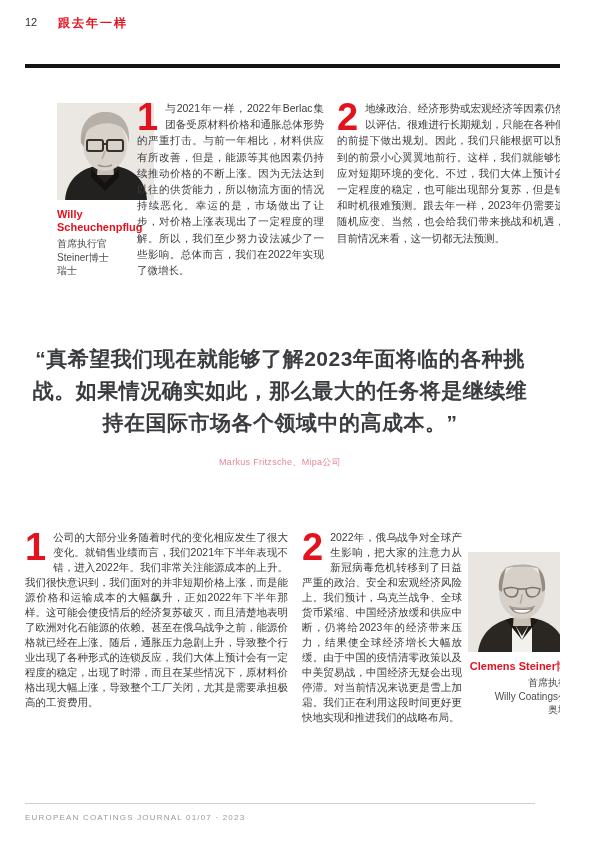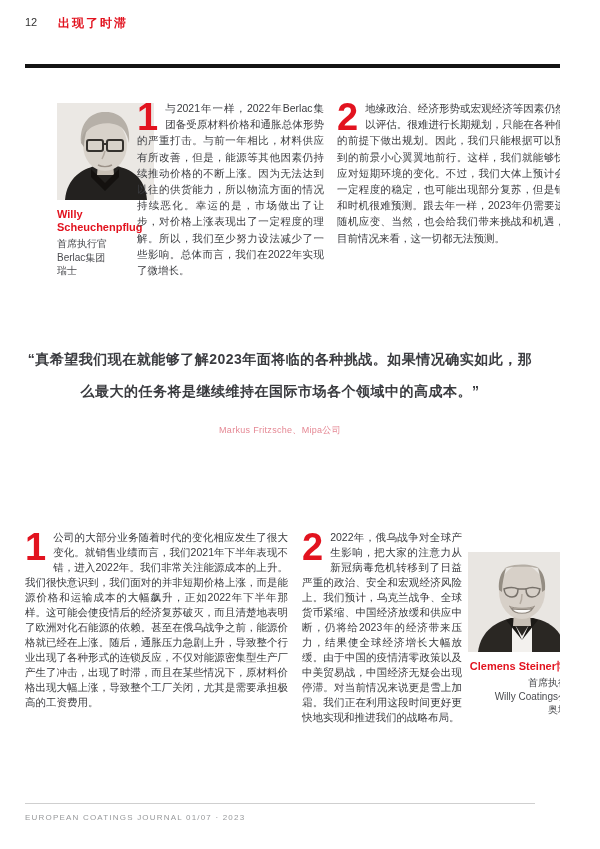--- a/index.html
+++ b/index.html
@@ -16,33 +16,33 @@
   .profile-photo{display:block;}
   .profile-caption{margin-top:8px;}
   .profile-name{font-size:11px;font-weight:bold;color:#e2131f;margin-bottom:3px;line-height:13px;}
   .profile-line{font-size:10px;color:#4a4b4f;line-height:13.5px;}
   
   .col{position:absolute;font-size:10.5px;line-height:16.2px;text-align:justify;color:#3a3b3f;}
   .col.tight{line-height:15px;}
   .dropcap{float:left;font-size:38px;line-height:30px;font-weight:bold;color:#e2131f;margin:2px 7px 0 0;}
   
   .quote{position:absolute;left:27px;right:27px;top:343px;text-align:center;}
-  .quote-text{font-size:14px;font-weight:bold;color:#3b3c40;line-height:32px;letter-spacing:0.5px;}
+  .quote-text{font-size:21px;font-weight:bold;color:#3b3c40;line-height:32px;letter-spacing:0.5px;}
   .quote-attr{margin-top:17px;font-size:9px;color:#e58894;letter-spacing:0.3px;}
   
   .footer-rule{position:absolute;left:25px;right:25px;top:803px;height:1px;background:#cfcfcf;}
   .footer-text{position:absolute;left:25px;top:813px;font-size:8px;color:#97999b;letter-spacing:1.2px;}
 </style>
 </head>
 <body>
 
 <div class="page">
 
   <div class="page-num">12</div>
-  <div class="section-title">出现了时滞</div>
+  <div class="section-title">跟去年一样</div>
   <div class="top-rule"></div>
 
   <div class="profile" style="left:25px;top:103px;margin-left:32px;">
     <svg class="profile-photo" width="97" height="97" viewBox="0 0 97 97">
       <rect x="0" y="0" width="97" height="97" fill="#ebe8e4"></rect>
 
       <path d="M8,97 C10,74 26,66 38,63 L59,63 C74,66 88,74 90,97 Z" fill="#23211f"></path>
       <path d="M41,60 L56,60 L57,72 L40,72 Z" fill="#c9c1b7"></path>
 
       <ellipse cx="48" cy="42" rx="22" ry="26" fill="#d8d2ca"></ellipse>
@@ -55,42 +55,42 @@
       <line x1="46" y1="41" x2="50" y2="41" stroke="#35322e" stroke-width="2"></line>
 
       <path d="M48,48 C47,52 46,54 45,56" stroke="#b3aaa0" stroke-width="1.5" fill="none"></path>
       <path d="M41,62 C45,64 51,64 55,62" stroke="#9b9188" stroke-width="1.5" fill="none"></path>
 
       <path d="M34,66 L48,80 L62,66 L62,74 L48,88 L34,74 Z" fill="#14110f"></path>
     </svg>
     <div class="profile-caption">
       <div class="profile-name">Willy Scheuchenpflug</div>
       <div class="profile-line">首席执行官</div>
-      <div class="profile-line">Berlac集团</div>
+      <div class="profile-line">Steiner博士</div>
       <div class="profile-line">瑞士</div>
     </div>
   </div>
 
   <div class="col" style="left:137px;top:100px;width:187px;">
     <span class="dropcap">1</span>
     <span>与2021年一样，2022年Berlac集团备受原材料价格和通胀总体形势的严重打击。与前一年相比，材料供应有所改善，但是，能源等其他因素仍持续推动价格的不断上涨。因为无法达到以往的供货能力，所以物流方面的情况持续恶化。幸运的是，市场做出了让步，对价格上涨表现出了一定程度的理解。所以，我们至少努力设法减少了一些影响。总体而言，我们在2022年实现了微增长。</span>
   </div>
   <div class="col" style="left:337px;top:100px;width:239px;">
     <span class="dropcap">2</span>
     <span>地缘政治、经济形势或宏观经济等因素仍然难以评估。很难进行长期规划，只能在各种假设的前提下做出规划。因此，我们只能根据可以预测到的前景小心翼翼地前行。这样，我们就能够快速应对短期环境的变化。不过，我们大体上预计会有一定程度的稳定，也可能出现部分复苏，但是销售和时机很难预测。跟去年一样，2023年仍需要进行随机应变、当然，也会给我们带来挑战和机遇，就目前情况来看，这一切都无法预测。</span>
   </div>
 
   <div class="quote">
     <div class="quote-text">“真希望我们现在就能够了解2023年面将临的各种挑战。如果情况确实如此，那么最大的任务将是继续维持在国际市场各个领域中的高成本。”</div>
     <div class="quote-attr">Markus Fritzsche、Mipa公司</div>
   </div>
 
   <div class="col tight" style="left:25px;top:530px;width:263px;">
     <span class="dropcap">1</span>
-    <span>公司的大部分业务随着时代的变化相应发生了很大变化。就销售业绩而言，我们2021年下半年表现不错，进入2022年。我们非常关注能源成本的上升。我们很快意识到，我们面对的并非短期价格上涨，而是能源价格和运输成本的大幅飙升，正如2022年下半年那样。这可能会使疫情后的经济复苏破灭，而且清楚地表明了欧洲对化石能源的依赖。甚至在俄乌战争之前，能源价格就已经在上涨。随后，通胀压力急剧上升，导致整个行业出现了各种形式的连锁反应，不仅对能源密集型生产厂产生了冲击，出现了时滞，而且在某些情况下，原材料价格出现大幅上涨，导致整个工厂关闭，尤其是需要承担极高的工资费用。</span>
+    <span>公司的大部分业务随着时代的变化相应发生了很大变化。就销售业绩而言，我们2021年下半年表现不错，进入2022年。我们非常关注能源成本的上升。我们很快意识到，我们面对的并非短期价格上涨，而是能源价格和运输成本的大幅飙升，正如2022年下半年那样。这可能会使疫情后的经济复苏破灭，而且清楚地表明了欧洲对化石能源的依赖。甚至在俄乌战争之前，能源价格就已经在上涨。随后，通胀压力急剧上升，导致整个行业出现了各种形式的连锁反应，我们大体上预计会有一定程度的稳定，出现了时滞，而且在某些情况下，原材料价格出现大幅上涨，导致整个工厂关闭，尤其是需要承担极高的工资费用。</span>
   </div>
   <div class="col tight" style="left:302px;top:530px;width:160px;">
     <span class="dropcap">2</span>
     <span>2022年，俄乌战争对全球产生影响，把大家的注意力从新冠病毒危机转移到了日益严重的政治、安全和宏观经济风险上。我们预计，乌克兰战争、全球货币紧缩、中国经济放缓和供应中断，仍将给2023年的经济带来压力，结果使全球经济增长大幅放缓。由于中国的疫情清零政策以及中美贸易战，中国经济无疑会出现停滞。对当前情况来说更是雪上加霜。我们正在利用这段时间更好更快地实现和推进我们的战略布局。</span>
   </div>
 
   <div class="profile" style="left:468px;top:552px;text-align:right;">
     <svg class="profile-photo" width="107" height="100" viewBox="0 0 107 100">
       <rect x="0" y="0" width="107" height="100" fill="#e9e6e2"></rect>
 

